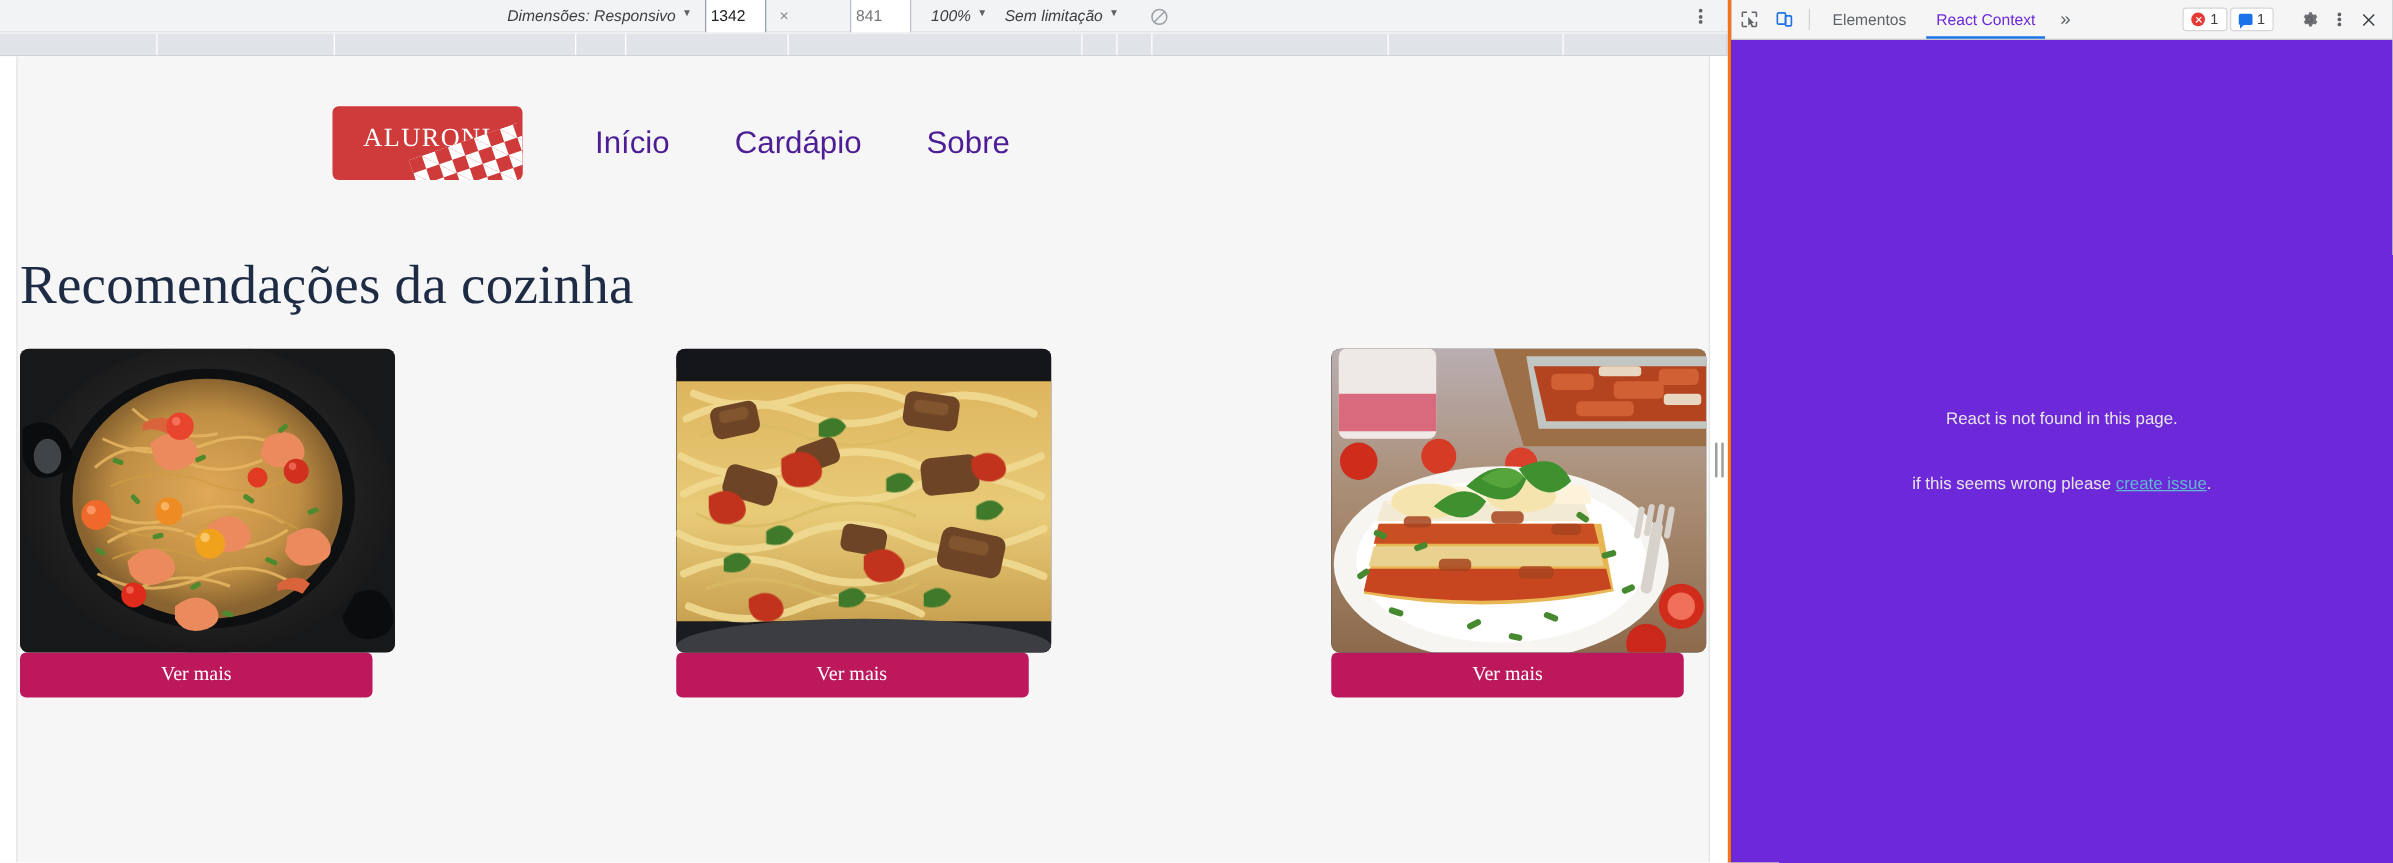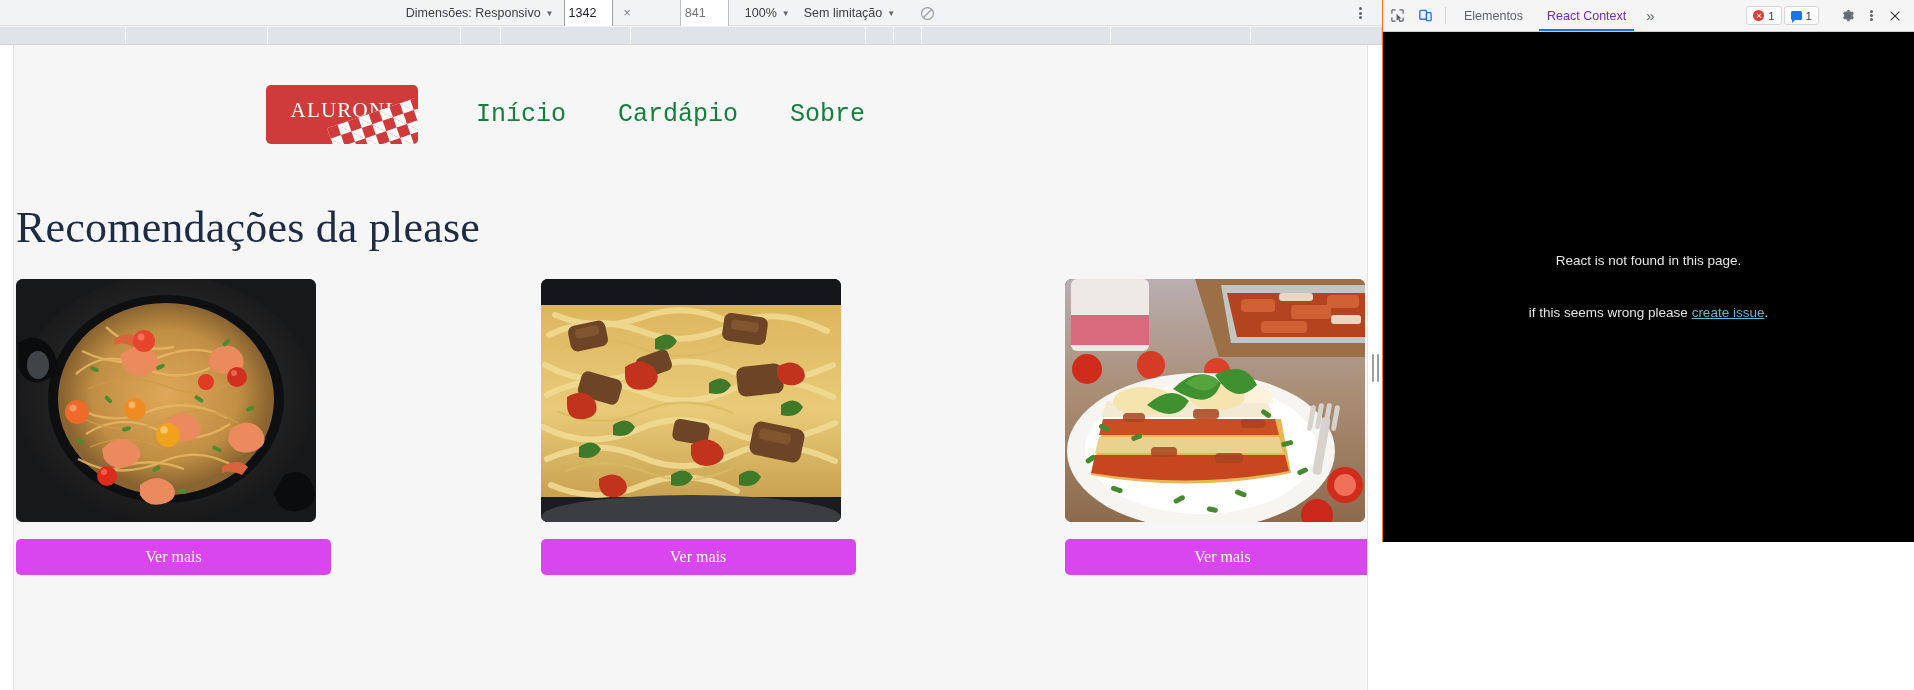--- a/index.html
+++ b/index.html
@@ -24,21 +24,21 @@
     height: 26px; min-height: 26px;
     background: #f1f3f4;
     border-bottom: 1px solid #e0e0e0;
     display: flex; align-items: center;
     font-size: 12.5px; color: #3c4043;
   }
   .dt-center {
     position: absolute; left: 0; right: 40px; top: 0; height: 26px;
     display: flex; align-items: center; justify-content: center; gap: 10px;
   }
-  .dt-item { display: flex; align-items: center; gap: 5px; white-space: nowrap; cursor: default; }
+  .dt-item { display: flex; align-items: flex-start; gap: 5px; white-space: nowrap; cursor: default; font-style: italic; }
   .caret { font-size: 8px; line-height: 1; color: #5f6368; transform: translateY(1px); }
   .dim-input {
     width: 49px; height: 30px;
     border: 1px solid #9aa0a6; border-radius: 2px;
     background: #fff; color: #202124;
     font-family: "Liberation Sans", sans-serif; font-size: 12.5px;
     padding: 0 4px; outline: none;
   }
   .dim-input.placeholder { color: #9aa0a6; border-color: #bdc1c6; margin-left: 38px; }
   .times { color: #80868b; font-size: 12.5px; padding: 0 1px; }
@@ -102,22 +102,22 @@
     transform: rotate(-19deg);
     background-color: #cf3a3a;
     background-image:
       linear-gradient(45deg, #ffffff 25%, transparent 25%, transparent 75%, #ffffff 75%),
       linear-gradient(45deg, #ffffff 25%, transparent 25%, transparent 75%, #ffffff 75%);
     background-size: 22px 22px;
     background-position: 0 0, 11px 11px;
   }
   nav.site-nav { display: flex; align-items: center; gap: 52px; }
   nav.site-nav a {
-    font-family: Liberation Mono, monospace;
-    font-size: 25px; color: #15803d; text-decoration: none;
+    font-family: Liberation Sans, sans-serif;
+    font-size: 25px; color: #4c1d95; text-decoration: none;
   }
 
   h1.section-title {
     font-family: "Liberation Serif", serif;
     font-weight: 400;
     font-size: 44px;
     color: #1d2b45;
     padding: 58px 0 0 2px;
     margin-left: 0;
     letter-spacing: 0.2px;
@@ -133,37 +133,36 @@
   .card { width: 300px; }
   .card-img {
     width: 300px; height: 243px;
     border-radius: 7px;
     overflow: hidden;
     position: relative;
     background: #2a2a2a;
   }
   .card-img svg { display: block; width: 100%; height: 100%; }
   .btn-vermais {
-    margin-top: 17px;
-    width: 315px; height: 36px;
-    background: #d946ef;
+    width: 282px; height: 36px;
+    background: #be185d;
     border: none; border-radius: 5px;
     color: #ffffff;
     font-family: "Liberation Serif", serif;
     font-size: 16px;
     cursor: pointer;
     display: flex; align-items: center; justify-content: center;
   }
 
   
   .devtools {
-    width: 532px; height: 542px;
+    width: 532px; height: 690px;
     display: flex; flex-direction: column;
     background: #282c34;
-    border-left: 1px solid #f97316;
+    border-left: 3px solid #f97316;
   }
   .dt-tabbar {
     height: 32px; min-height: 32px;
     background: #f5f5f5;
     border-bottom: 1px solid #cacaca;
     display: flex; align-items: stretch;
     font-size: 12.5px; color: #5f6368;
     position: relative;
   }
   .dt-tool-btn {
@@ -198,21 +197,21 @@
   .badge .msg-ico {
     width: 11px; height: 9px; background: #1a73e8; border-radius: 1.5px; position: relative;
   }
   .badge .msg-ico::after {
     content: ""; position: absolute; left: 1.5px; bottom: -2.5px;
     border-left: 3px solid #1a73e8; border-bottom: 3px solid transparent;
   }
   .icon-btn { width: 22px; height: 22px; display:flex; align-items:center; justify-content:center; cursor:pointer; }
 
   .dt-body {
-    flex: 1; background: #000000; color: #e6e6e6;
+    flex: 1; background: #6d28d9; color: #e6e6e6;
     display: flex; flex-direction: column;
     align-items: center; justify-content: center;
     font-size: 13.5px; line-height: 1.4;
   }
   .dt-body p { margin: 0; }
   .dt-body .p2 { margin-top: 33px; }
   .dt-body a { color: #61b8d0; text-decoration: underline; }
 </style>
 </head>
 <body>
@@ -278,21 +277,21 @@
               <span class="logo-text">ALURONI</span>
               <span class="checker"></span>
             </div>
             <nav class="site-nav">
               <a href="#">Início</a>
               <a href="#">Cardápio</a>
               <a href="#">Sobre</a>
             </nav>
           </header>
 
-          <h1 class="section-title">Recomendações da please</h1>
+          <h1 class="section-title">Recomendações da cozinha</h1>
 
           <div class="cards">
 
             <div class="card">
               <div class="card-img">
                 <svg viewBox="0 0 300 243" preserveAspectRatio="none" aria-hidden="true">
                   <defs>
                     <radialGradient id="panG" cx="50%" cy="48%" r="62%">
                       <stop offset="0%" stop-color="#3a3a38"></stop>
                         <stop offset="100%" stop-color="#121214"></stop>

